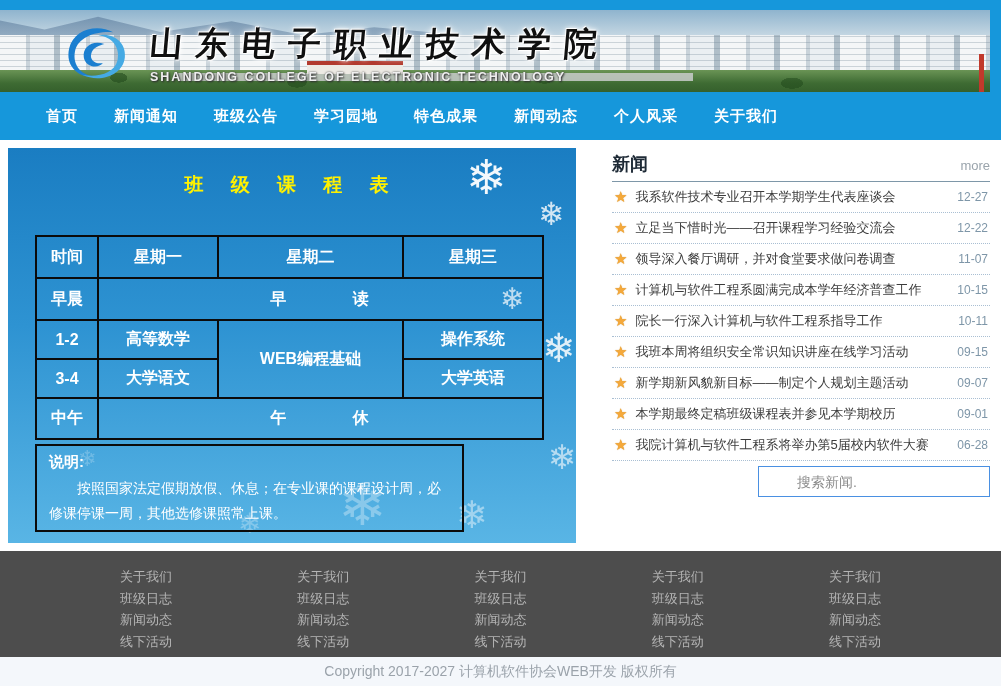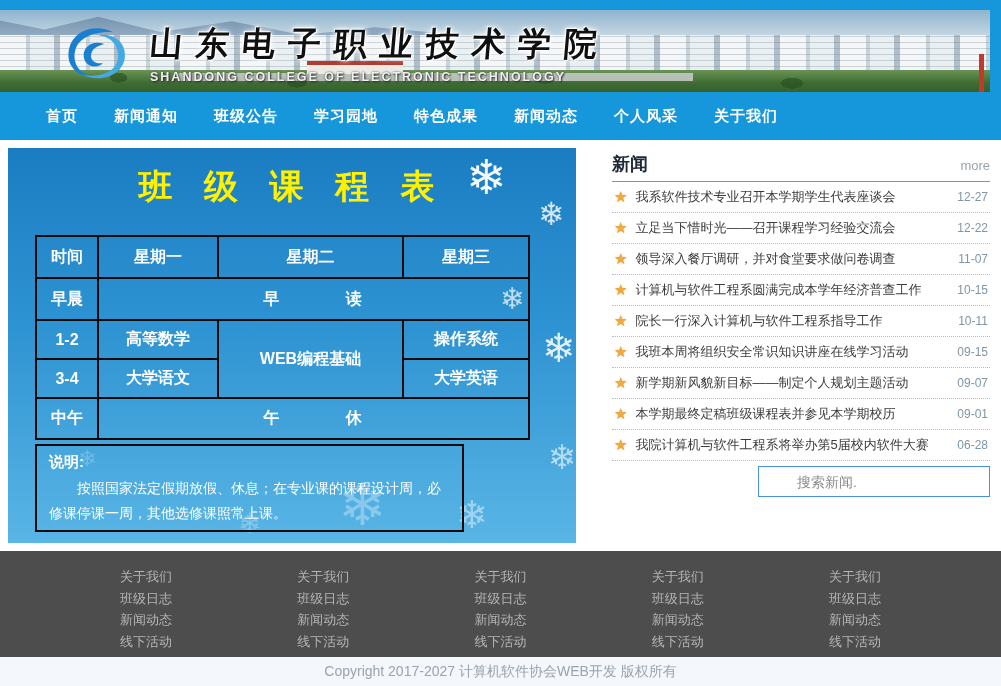--- a/index.html
+++ b/index.html
@@ -44,25 +44,25 @@
   .nav a { color:#fff; font-size:15px; font-weight:bold; text-decoration:none; letter-spacing:1px; cursor:pointer; }
 
   
   .main { position:absolute; left:0; top:140px; width:1001px; height:411px; background:#fff; }
 
   
   .schedule { position:absolute; left:8px; top:8px; width:568px; height:395px; overflow:hidden; color:#fff;
               background:linear-gradient(180deg,#1A7DC2 0%,#2E93D2 45%,#59B5E5 100%); }
   .sf { position:absolute; color:#fff; line-height:1; pointer-events:none; }
   .sf::before { content:"\2744"; }
-  .sched-title { margin-top:16px; text-align:center; font-size:34px; font-weight:bold; color:#FFF100; letter-spacing:11px; }
+  .sched-title { margin-top:24px; text-align:center; font-size:19px; font-weight:bold; color:#FFF100; letter-spacing:11px; }
   .sched-table { position:absolute; left:27px; top:87px; border-collapse:collapse; table-layout:fixed; }
   .sched-table th, .sched-table td { border:2px solid #0B0B0B; text-align:center; vertical-align:middle;
         color:#fff; font-size:16px; font-weight:bold; }
-  .c-time{width:62px;} .c-mon{width:120px;} .c-tue{width:185px;} .c-wed{width:126px;}
+  .c-time{width:62px;} .c-mon{width:120px;} .c-tue{width:185px;} .c-wed{width:140px;}
   .r-head th{height:42px;} .r-morning th,.r-morning td{height:42px;} .r-p th,.r-p td{height:39px;} .r-noon th,.r-noon td{height:41px;}
   .yellowspan { color:#FFF100; word-spacing:58px; letter-spacing:2px; }
   .note { position:absolute; left:27px; top:296px; width:429px; height:88px; border:2px solid #0B0B0B; padding:7px 12px 0 12px; }
   .note-title { font-size:15px; font-weight:bold; }
   .note-body { margin-top:4px; font-size:14px; line-height:25px; text-indent:2em; }
 
   
   .news { position:absolute; left:612px; top:12px; width:378px; }
   .news-head { display:flex; align-items:baseline; justify-content:space-between; height:30px;
                border-bottom:1px solid #7E97A8; }

